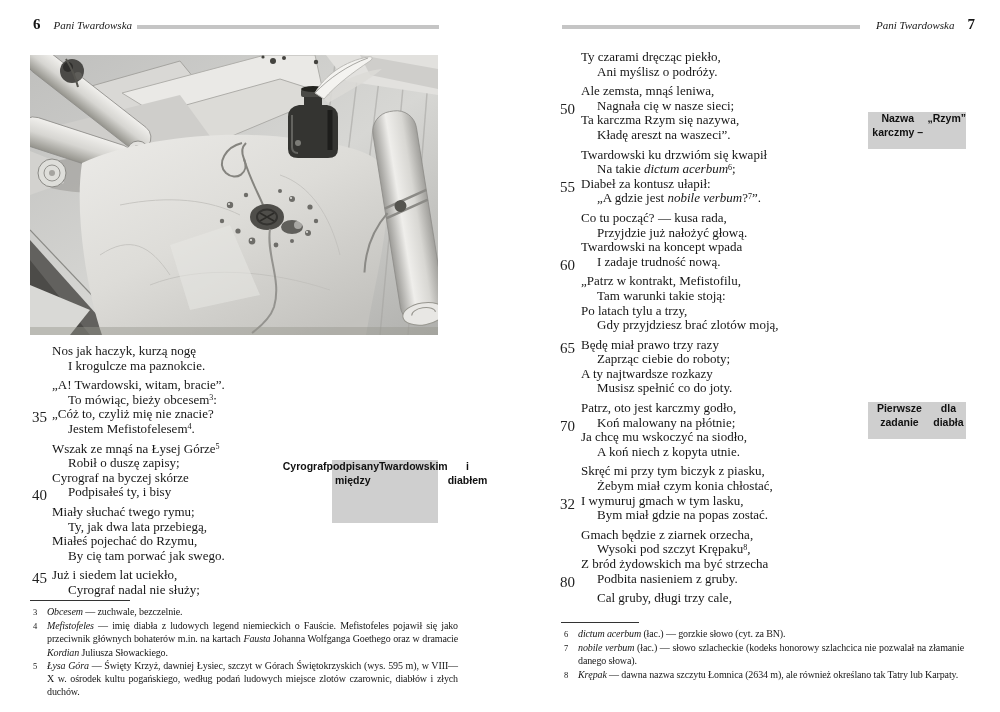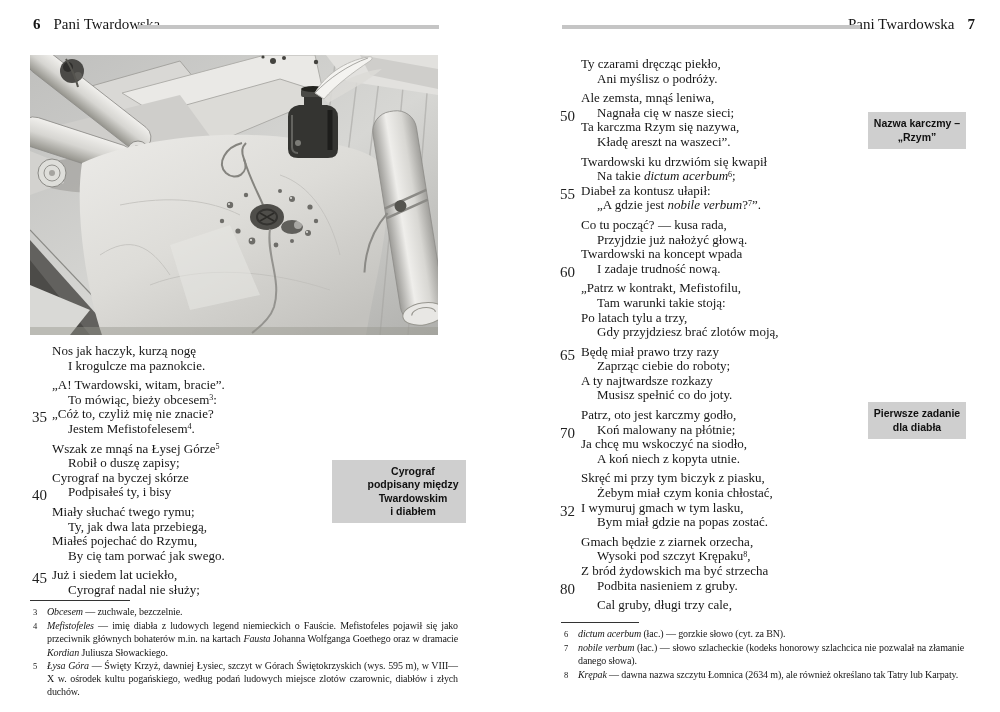--- a/index.html
+++ b/index.html
@@ -5,32 +5,32 @@
   html,body{margin:0;padding:0;}
   body{width:1000px;height:712px;background:#fff;position:relative;
        font-family:"Liberation Serif","DejaVu Serif",serif;color:#161616;}
   .spread{position:absolute;inset:0;background:#ffffff;overflow:hidden;}
 
   
   .hdr{position:absolute;display:flex;align-items:baseline;gap:13px;}
   .hdr-left{left:33px;top:16px;}
   .hdr-right{right:25px;top:16px;}
   .pagenum{font-weight:bold;font-size:15px;}
-  .runtitle{font-size:15px;}
+  .runtitle{font-style:italic;font-size:11px;}
   .hrule{position:absolute;height:4px;background:#c5c5c5;}
   .hrule-left{left:137px;top:25px;width:302px;}
   .hrule-right{left:562px;top:25px;width:298px;}
 
   
   .photo{position:absolute;left:30px;top:55px;width:408px;height:280px;}
 
   
   .poem{position:absolute;font-size:13px;line-height:14.6px;}
   .poem-left{left:30px;top:344px;width:300px;}
-  .poem-right{left:560px;top:57px;width:320px;}
+  .poem-right{left:560px;top:50px;width:320px;}
   .stanza{margin:0 0 5px 0;}
   .line{display:flex;white-space:nowrap;height:14.6px;}
   .lnum{flex:0 0 17px;margin-right:5px;text-align:right;font-size:15px;padding-top:3px;color:#222;}
   .poem-right .lnum{flex:0 0 15px;margin-right:6px;}
   .ltext{}
   .line.indent .ltext{padding-left:16px;}
   sup{font-size:.62em;line-height:0;vertical-align:baseline;position:relative;top:-.45em;}
 
   
   .fnrule{position:absolute;height:1px;background:#333;}
@@ -40,22 +40,22 @@
   .fn-left{left:30px;top:605px;width:428px;}
   .fn-right{left:561px;top:627px;width:403px;}
   .fnote{display:flex;}
   .fnum{flex:0 0 14px;padding-left:3px;font-size:8.5px;padding-top:1px;}
   .ftext{flex:1;text-align:justify;}
 
   
   .marginbox{position:absolute;background:#cfcfcf;color:#101010;
      font-family:"Liberation Sans","DejaVu Sans",sans-serif;font-weight:bold;
      font-size:10.5px;line-height:13.5px;text-align:center;
-     display:flex;flex-direction:column;justify-content:center;}
-  .box-cyrograf{left:332px;top:460px;width:106px;height:63px;padding-left:28px;}
+     display:flex;flex-direction:row;justify-content:center;}
+  .box-cyrograf{left:332px;top:460px;width:106px;height:63px;}
   .box-rzym{left:868px;top:112px;width:98px;height:37px;}
   .box-zadanie{left:868px;top:402px;width:98px;height:37px;}
 </style>
 </head>
 <body>
 
 <div class="spread">
 
   <div>
     <div class="hdr hdr-left">

